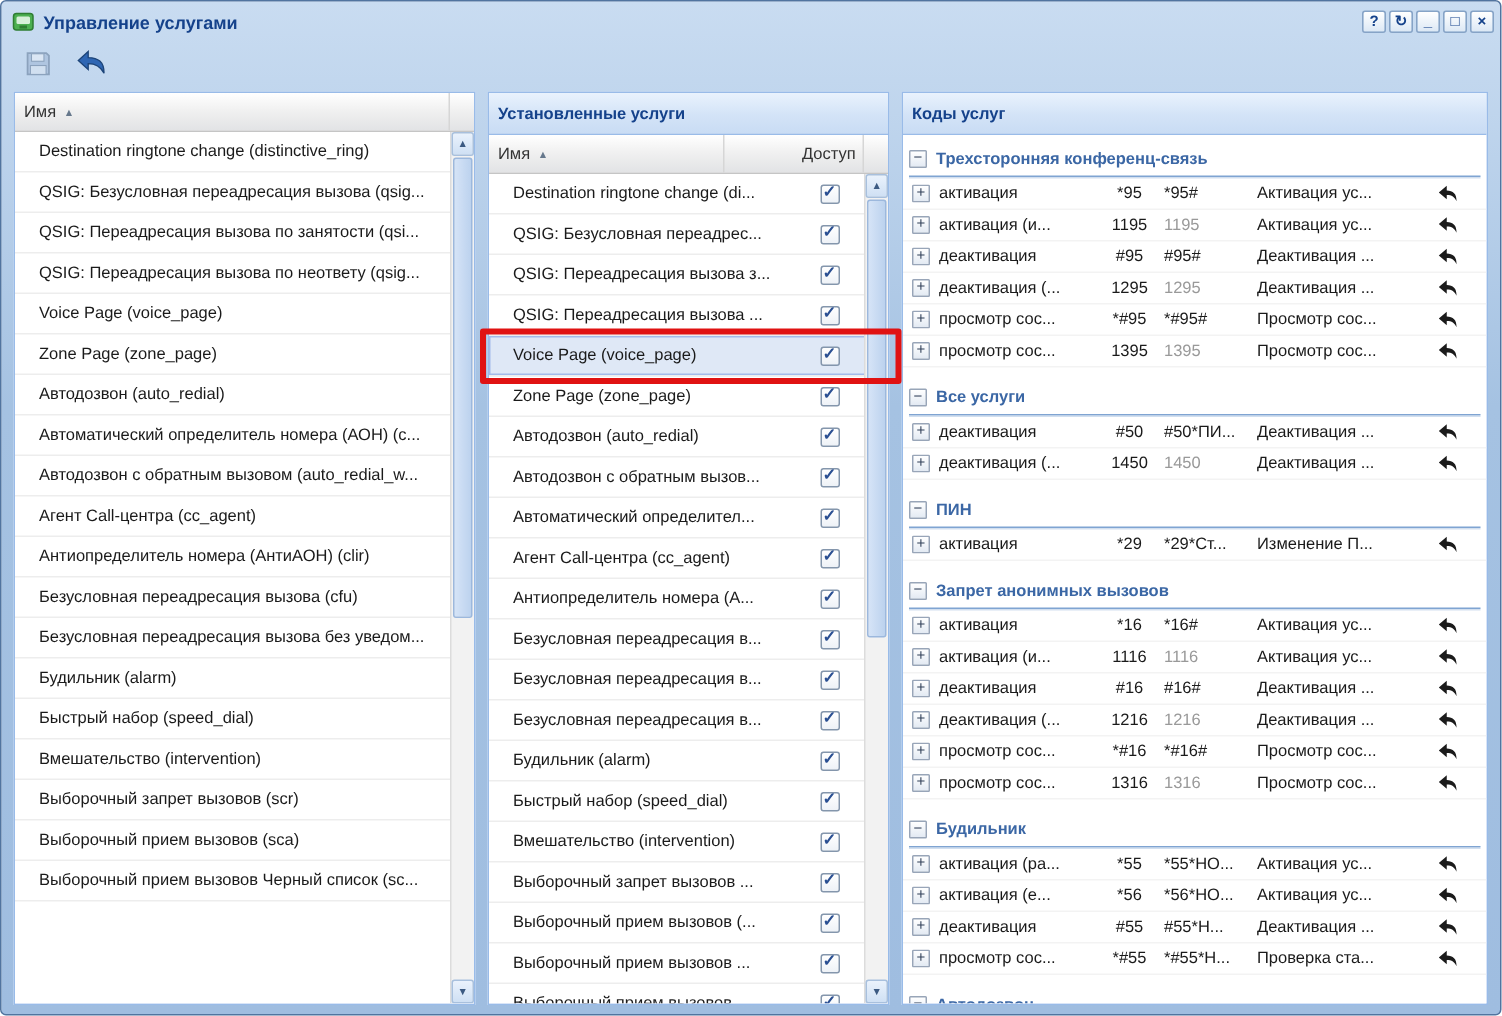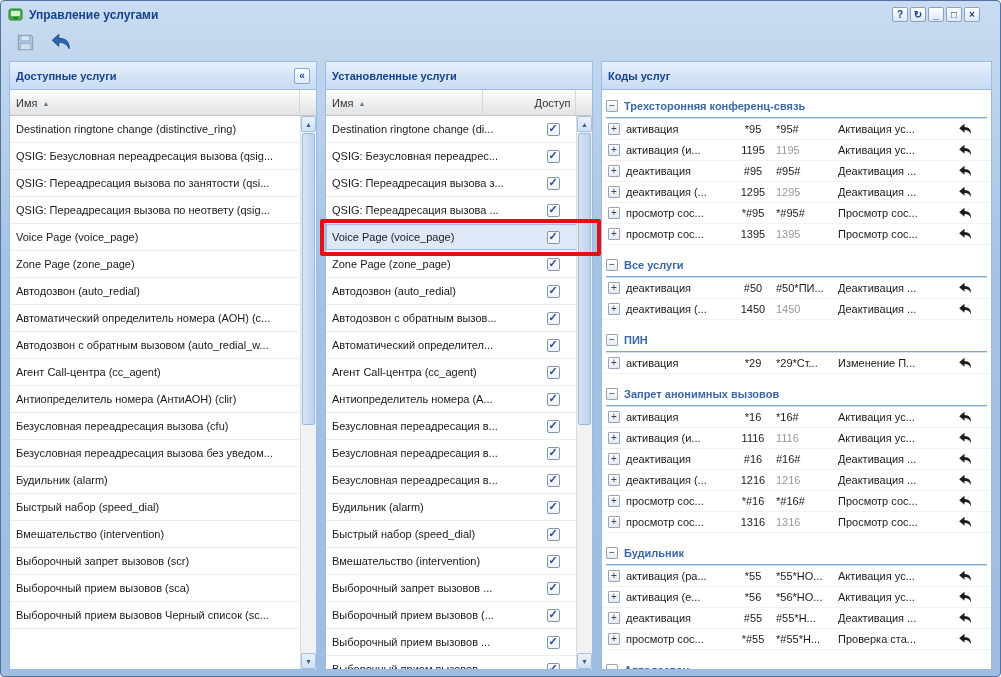--- a/index.html
+++ b/index.html
@@ -8,21 +8,21 @@
   .window {
     position:absolute; inset:0;
     background:linear-gradient(#c9dcf1, #a5c2e2 40%, #9fbde0);
     border:1px solid #51749f;
     border-radius:4px;
   }
 
   
   .titlebar {
     position:absolute; top:0; left:0; right:0; height:24px;
-    display:flex; align-items:center; padding:3px 20px 0 7px;
+    display:flex; align-items:center; padding:3px 4px 0 7px;
   }
   .app-icon { width:16px; height:16px; margin-right:5px; flex:0 0 auto; }
   .window-title { font-size:12px; font-weight:bold; color:#15428b; flex:1; white-space:nowrap; }
   .win-controls { display:flex; gap:2px; }
   .winbtn {
     width:16px; height:15px; border:1px solid #86a3c6; border-radius:2px;
     background:linear-gradient(#ffffff,#dce8f5);
     color:#15428b; font-size:10px; font-weight:bold;
     display:flex; align-items:center; justify-content:center; cursor:default;
     line-height:1;
@@ -77,21 +77,21 @@
   .sort-arrow { font-size:7px; color:#66788c; margin-left:5px; margin-top:1px; }
 
   .grid-body { flex:1; display:flex; overflow:hidden; background:#fff; }
   .rows-col { flex:1; overflow:hidden; }
 
   .grid-row {
     height:27px; display:flex; align-items:center;
     border-bottom:1px solid #ededed; font-size:11px; color:#1a1a1a;
     white-space:nowrap; overflow:hidden; cursor:default;
   }
-  .name-cell { flex:1; padding:0 6px; overflow:hidden; white-space:nowrap; }
+  .name-cell { flex:1; padding:0 16px; overflow:hidden; white-space:nowrap; }
   .access-cell { width:46px; display:flex; justify-content:center; flex:0 0 auto; }
   .selected-row {
     background:#dfe8f6;
     box-shadow: inset 0 1px 0 #a3bae9, inset 0 -1px 0 #a3bae9, inset 1px 0 0 #a3bae9;
   }
 
   .checkbox {
     width:13px; height:13px; border:1px solid #8496ac; border-radius:2px;
     background:linear-gradient(#ffffff,#eef2f7);
     display:flex; align-items:center; justify-content:center;
@@ -187,24 +187,20 @@
     <div class="toolbtn">
       <svg width="22" height="22" viewBox="0 0 20 20">
         <path d="M8 3 L2 8.5 L8 14 L8 10.4 C12.5 10.4 15.4 12 17.6 16.2 C17.6 9 14 6.9 8 6.7 Z" fill="#2f66b3" stroke="#1d4478" stroke-width="0.8"></path>
       </svg>
     </div>
   </div>
 
   <div class="panels">
 
     <div class="panel panel-available">
-      <div class="panel-title">
-        <span class="title-text">Доступные услуги</span>
-        <span class="collapse-tool">«</span>
-      </div>
       <div class="col-header">
         <div class="col-cell col-name">
           <span>Имя</span>
           <span class="sort-arrow">▲</span>
         </div>
         <div class="col-cell col-spacer"></div>
       </div>
       <div class="grid-body">
         <div class="rows-col">
 

